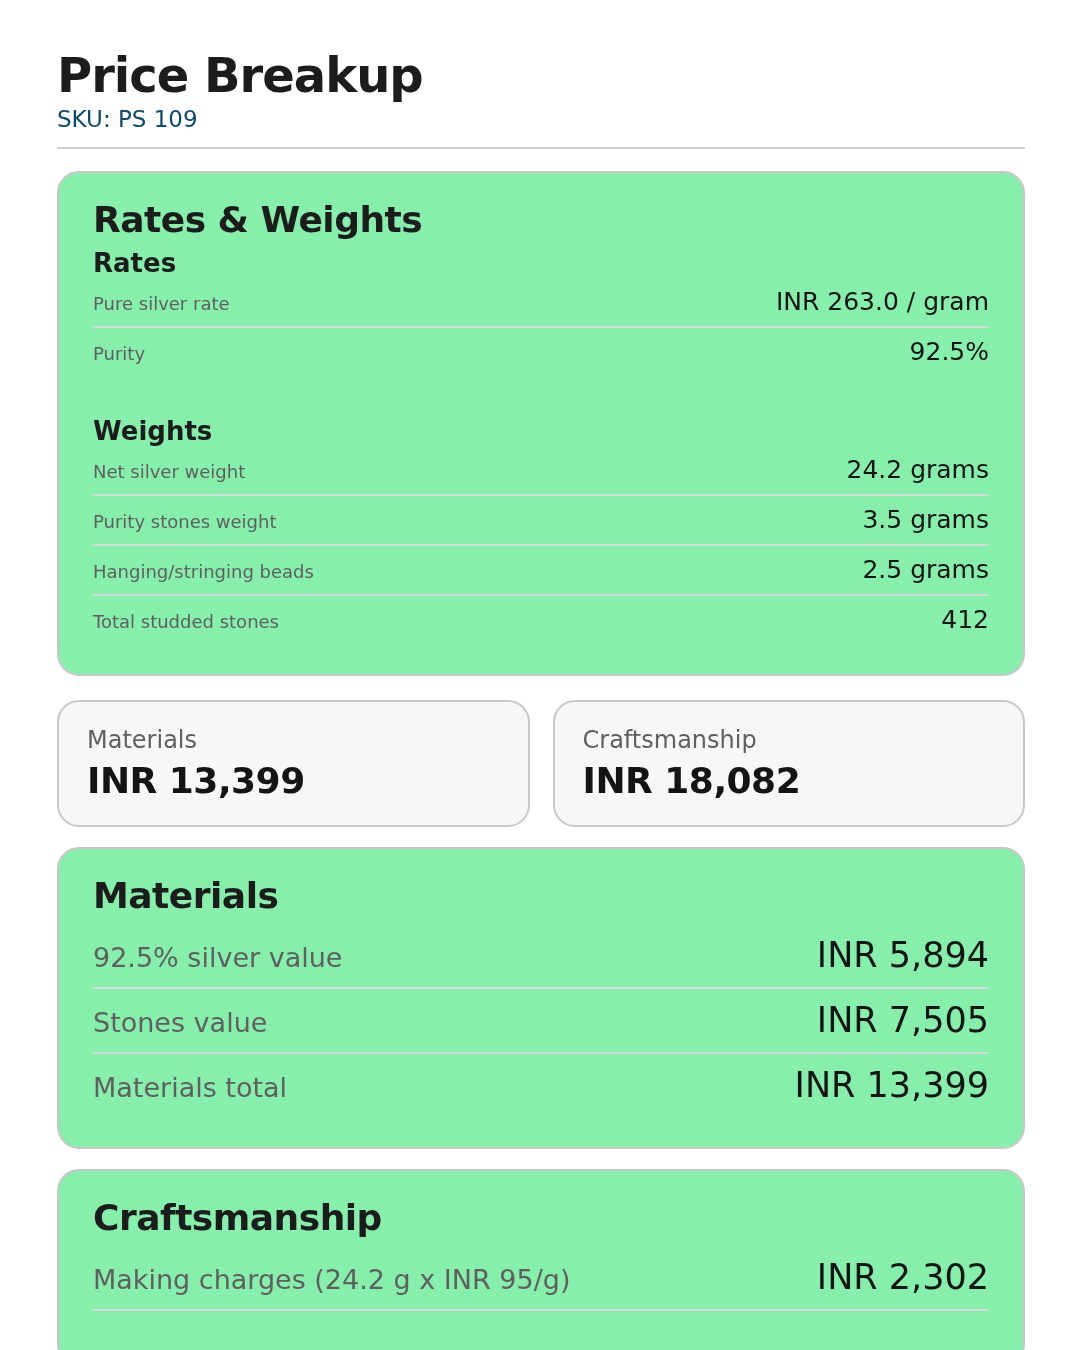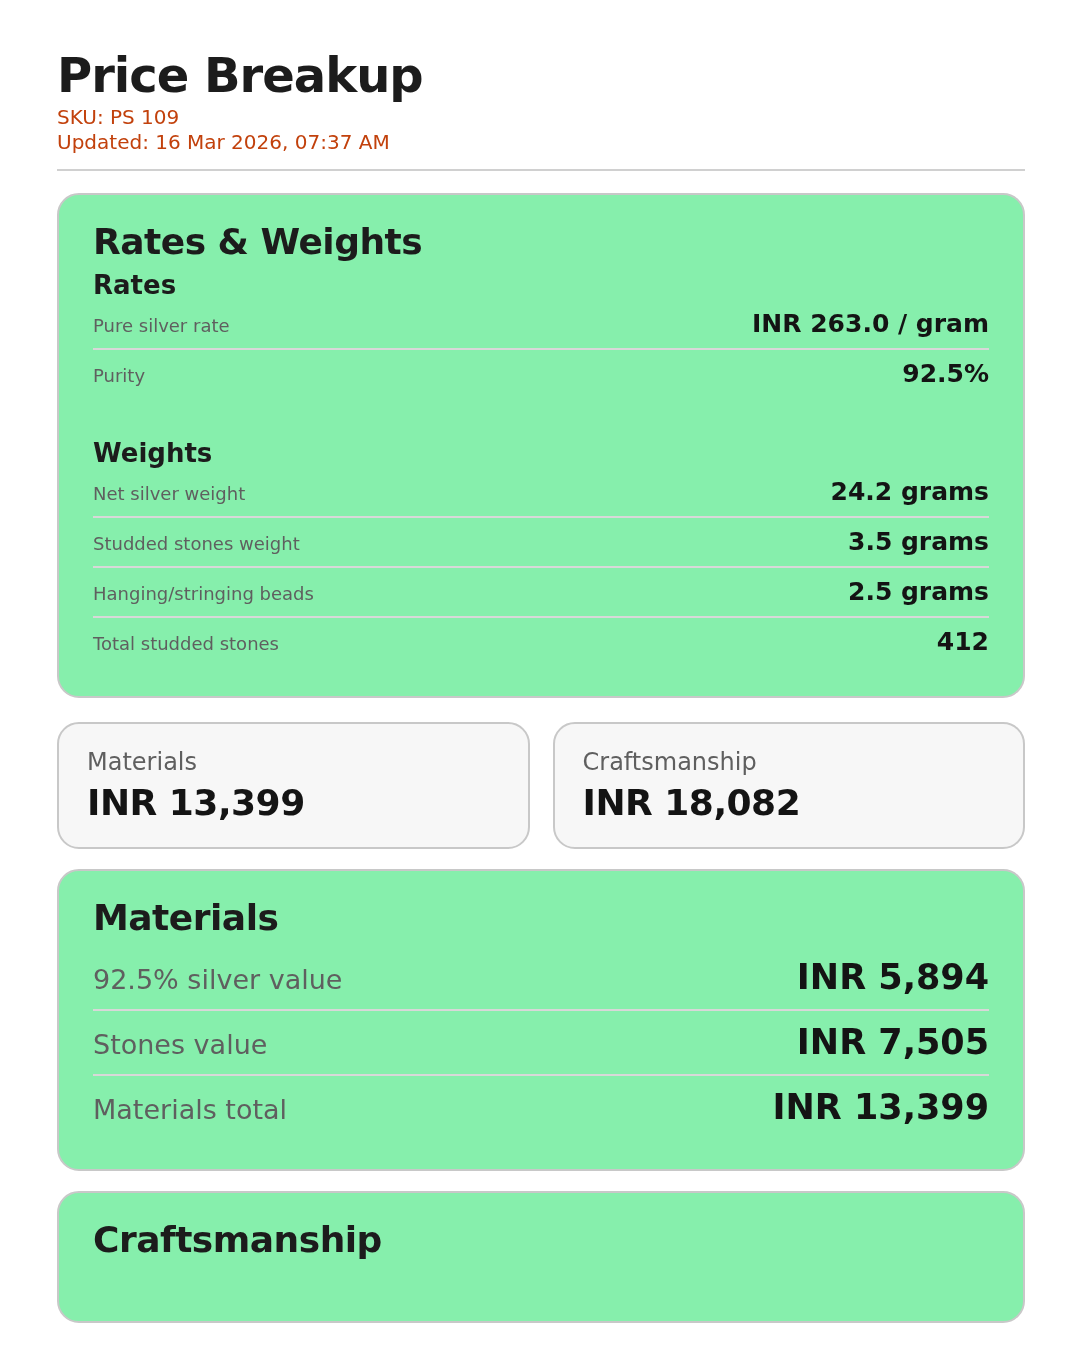--- a/index.html
+++ b/index.html
@@ -22,22 +22,22 @@
   }
   .header-left { }
   .page-title {
     font-size: 48px;
     font-weight: bold;
     letter-spacing: -1px;
     line-height: 1.08;
     color: #1c1c1c;
   }
   .header-sub {
-    font-size: 20px;
-    color: #c2410c;
+    font-size: 23px;
+    color: #0c4a6e;
     line-height: 1.18;
     margin-top: 4px;
   }
   .header-sub + .header-sub { margin-top: 2px; }
   .header-right { text-align: right; }
   .final-price-label {
     font-size: 23px;
     color: #6b6b6b;
   }
   .final-price-value {
@@ -84,21 +84,21 @@
     padding: 9px 0 10px 0;
     border-bottom: 2px solid #d8d8d8;
   }
   .rows > .row:last-child { border-bottom: none; }
   .row-label {
     font-size: 18px;
     color: #5f5f5f;
   }
   .row-value {
     font-size: 25px;
-    font-weight: bold;
+    font-weight: normal;
     color: #141414;
     white-space: nowrap;
   }
   .rows-lg .row { padding: 11px 0 12px 0; }
   .rows-lg .row-label { font-size: 27px; }
   .rows-lg .row-value { font-size: 35px; }
 
   
   .summary-row {
     display: flex;
@@ -128,21 +128,20 @@
 </style>
 </head>
 <body>
 
 <div class="page">
 
   <div class="header">
     <div class="header-left">
       <div class="page-title">Price Breakup</div>
       <div class="header-sub">SKU: PS 109</div>
-      <div class="header-sub">Updated: 16 Mar 2026, 07:37 AM</div>
     </div>
     <div class="header-right">
     </div>
   </div>
   <hr class="header-divider">
 
   <div class="card">
     <div class="card-title">Rates &amp; Weights</div>
 
     <div class="section-heading">Rates</div>
@@ -157,21 +156,21 @@
       </div>
     </div>
 
     <div class="section-heading section-gap">Weights</div>
     <div class="rows">
       <div class="row">
         <span class="row-label">Net silver weight</span>
         <span class="row-value">24.2 grams</span>
       </div>
       <div class="row">
-        <span class="row-label">Studded stones weight</span>
+        <span class="row-label">Purity stones weight</span>
         <span class="row-value">3.5 grams</span>
       </div>
       <div class="row">
         <span class="row-label">Hanging/stringing beads</span>
         <span class="row-value">2.5 grams</span>
       </div>
       <div class="row">
         <span class="row-label">Total studded stones</span>
         <span class="row-value">412</span>
       </div>
@@ -204,20 +203,24 @@
         <span class="row-label">Materials total</span>
         <span class="row-value">INR 13,399</span>
       </div>
     </div>
   </div>
 
   <div class="card mt20">
     <div class="card-title">Craftsmanship</div>
     <div class="rows rows-lg">
       <div class="row">
+        <span class="row-label">Making charges (24.2 g x INR 95/g)</span>
+        <span class="row-value">INR 2,302</span>
+      </div>
+      <div class="row">
         
         
       </div>
 
     </div>
   </div>
 
 </div>
 
 </body></html>

